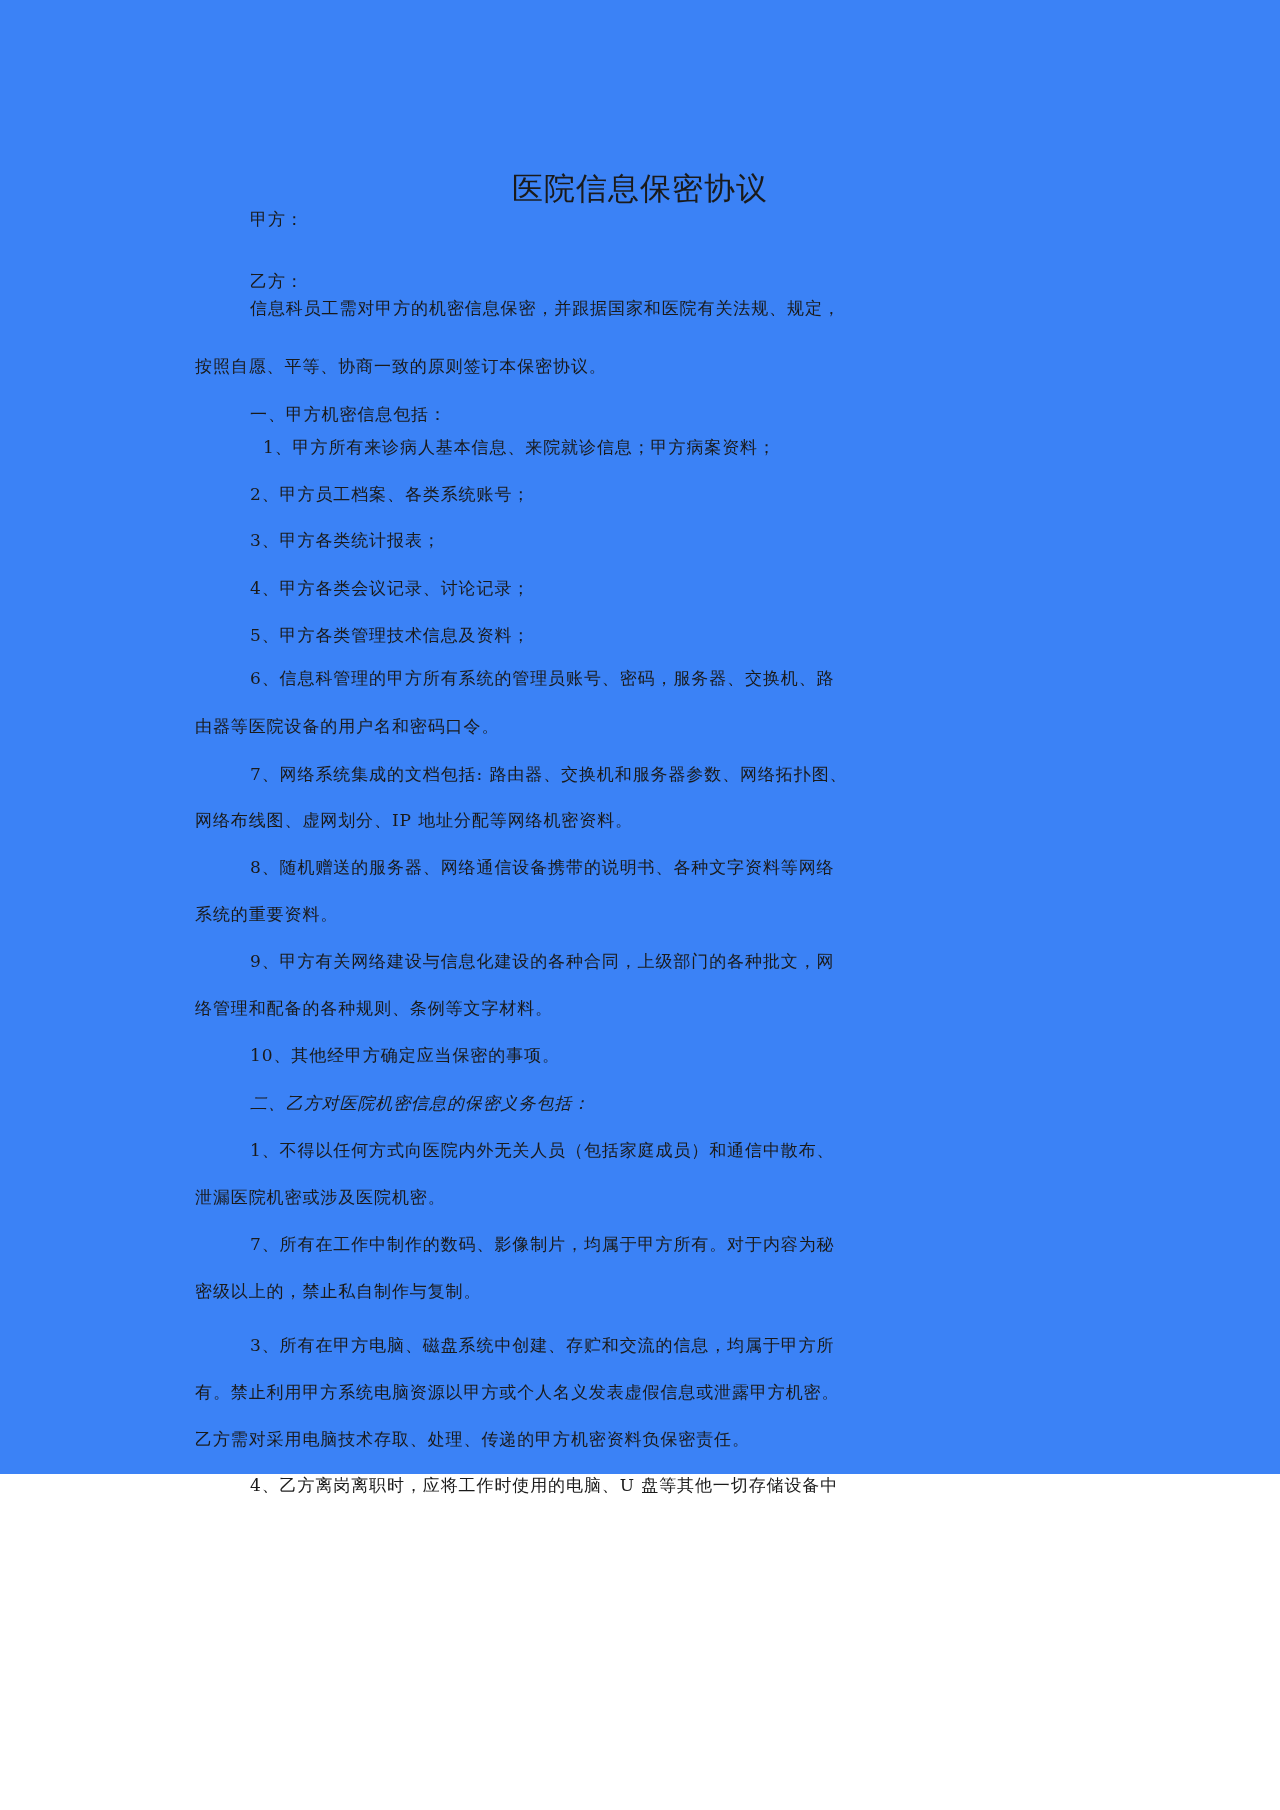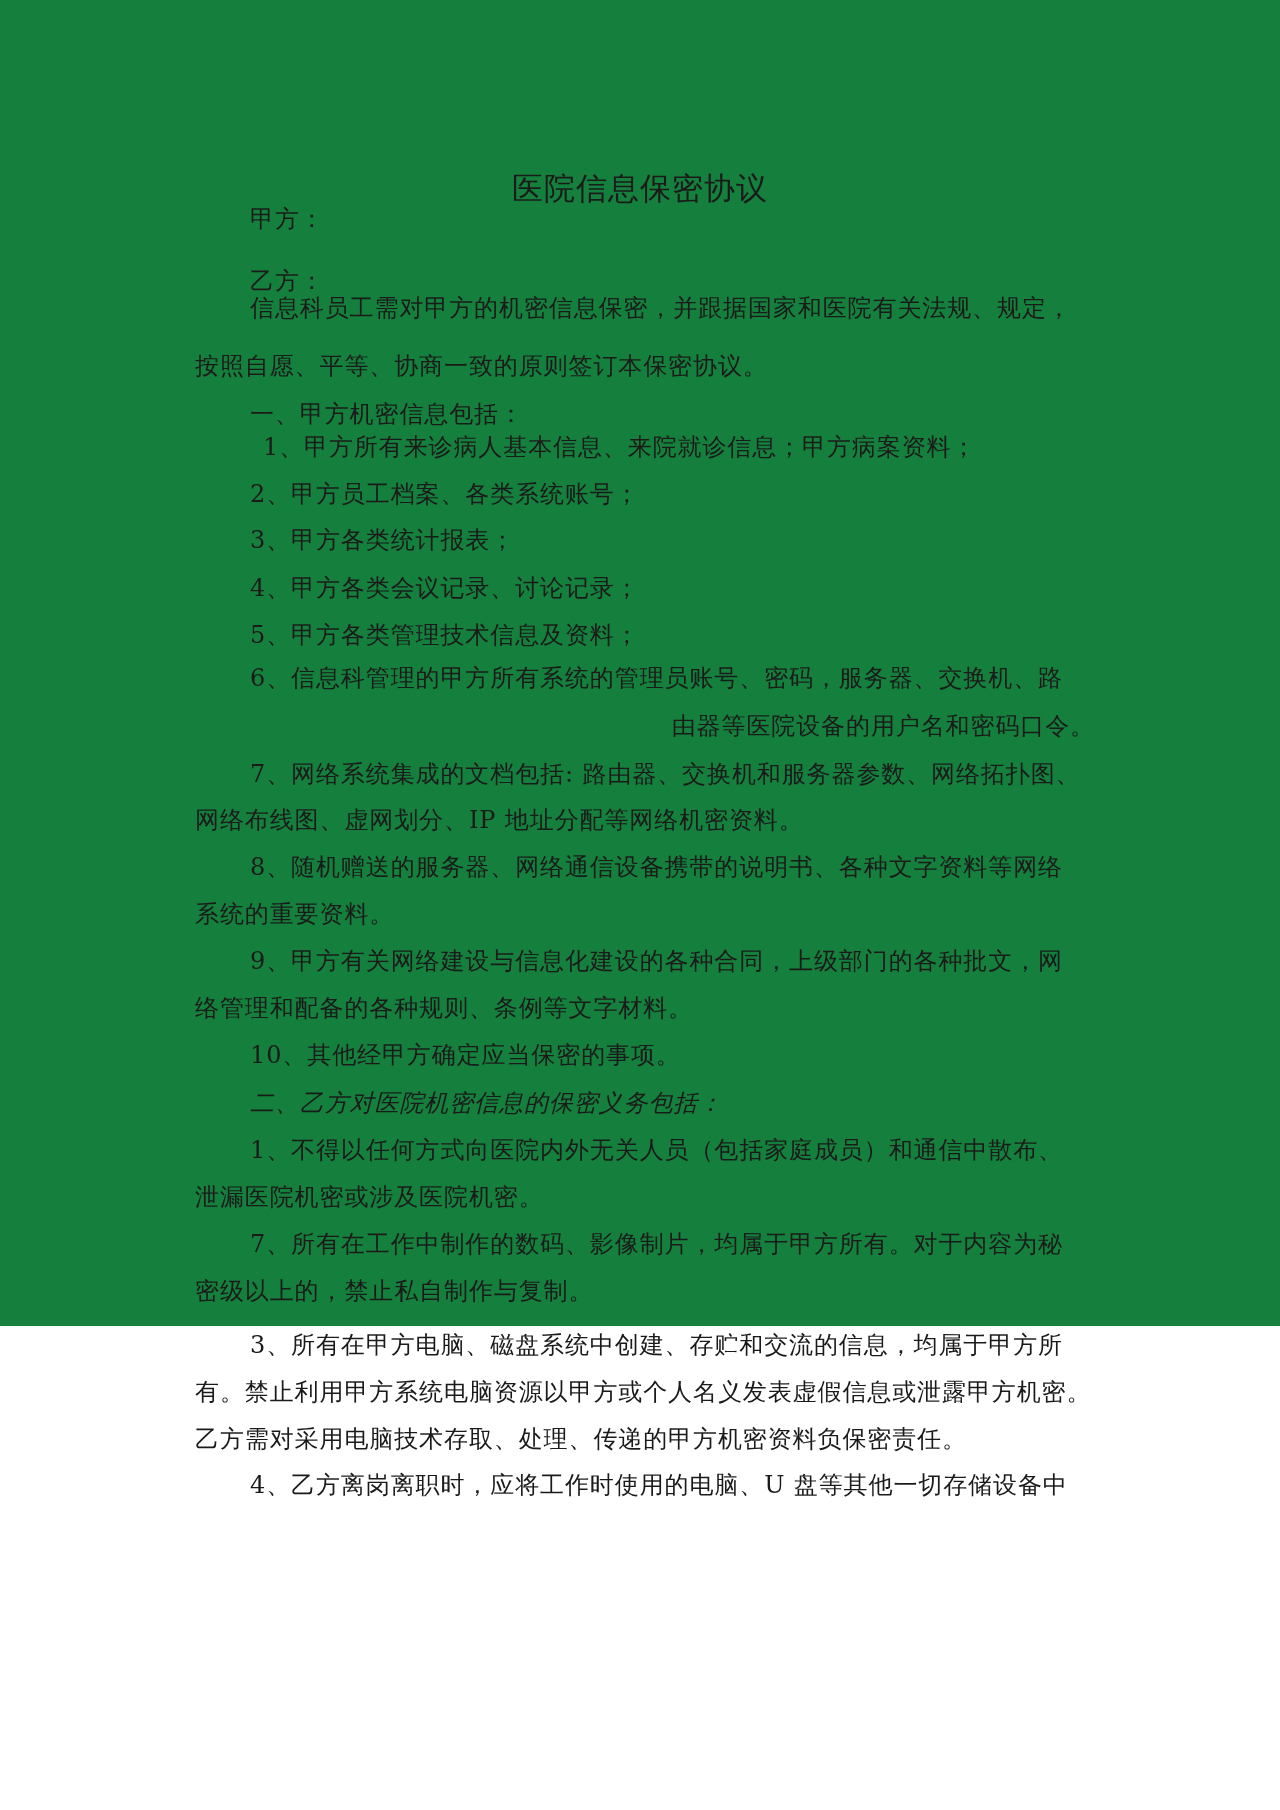--- a/index.html
+++ b/index.html
@@ -1,42 +1,42 @@
 <!DOCTYPE html>
 <html><head>
   <meta charset="utf-8">
   <style>
     html, body { margin: 0; padding: 0; background: #ffffff; }
     body { width: 1280px; height: 1810px; overflow: hidden; position: relative;
            font-family: "DejaVu Serif", "Liberation Serif", serif; color: #1a1a1a; }
-    .page { position: absolute; left: 0; top: 0; width: 1280px; height: 1326px; background: #15803d; }
+    .page { position: absolute; left: 0; top: 0; width: 1280px; height: 1474px; background: #3b82f6; }
     .title { position: absolute; top: 168px; left: 0; width: 1280px; text-align: center;
              font-size: 31px; letter-spacing: 1px; }
-    .line { position: absolute; left: 195px; width: 900px; font-size: 24px; white-space: nowrap;
+    .line { position: absolute; left: 195px; width: 900px; font-size: 17px; white-space: nowrap;
             letter-spacing: 0.9px; line-height: 30px; }
     .indent { left: 250px; }
   </style>
 </head>
 <body>
 
 <div class="page">
   <div class="title">医院信息保密协议</div>
   <div id="body-lines">
       <div class="line indent" style="top: 204px;">甲方：</div>
       <div class="line indent" style="top: 255px; margin-top: 11px;">乙方：</div>
       <div class="line indent" style="top: 293px;">信息科员工需对甲方的机密信息保密，并跟据国家和医院有关法规、规定，</div>
       <div class="line" style="top: 339px; margin-top: 12px;">按照自愿、平等、协商一致的原则签订本保密协议。</div>
       <div class="line indent" style="top: 399px;">一、甲方机密信息包括：</div>
       <div class="line indent" style="top: 432px; margin-left: 13px;">1、甲方所有来诊病人基本信息、来院就诊信息；甲方病案资料；</div>
       <div class="line indent" style="top: 479px;">2、甲方员工档案、各类系统账号；</div>
       <div class="line indent" style="top: 525px;">3、甲方各类统计报表；</div>
       <div class="line indent" style="top: 573px;">4、甲方各类会议记录、讨论记录；</div>
       <div class="line indent" style="top: 620px;">5、甲方各类管理技术信息及资料；</div>
       <div class="line indent" style="top: 663px;">6、信息科管理的甲方所有系统的管理员账号、密码，服务器、交换机、路</div>
-      <div class="line" style="top: 711px; text-align: right;">由器等医院设备的用户名和密码口令。</div>
+      <div class="line" style="top: 711px;">由器等医院设备的用户名和密码口令。</div>
       <div class="line indent" style="top: 759px;">7、网络系统集成的文档包括: 路由器、交换机和服务器参数、网络拓扑图、</div>
       <div class="line" style="top: 805px;">网络布线图、虚网划分、IP 地址分配等网络机密资料。</div>
       <div class="line indent" style="top: 852px;">8、随机赠送的服务器、网络通信设备携带的说明书、各种文字资料等网络</div>
       <div class="line" style="top: 899px;">系统的重要资料。</div>
       <div class="line indent" style="top: 946px;">9、甲方有关网络建设与信息化建设的各种合同，上级部门的各种批文，网</div>
       <div class="line" style="top: 993px;">络管理和配备的各种规则、条例等文字材料。</div>
       <div class="line indent" style="top: 1040px;">10、其他经甲方确定应当保密的事项。</div>
       <div class="line indent" style="top: 1088px; font-style: italic;">二、乙方对医院机密信息的保密义务包括：</div>
       <div class="line indent" style="top: 1135px;">1、不得以任何方式向医院内外无关人员（包括家庭成员）和通信中散布、</div>
       <div class="line" style="top: 1182px;">泄漏医院机密或涉及医院机密。</div>

